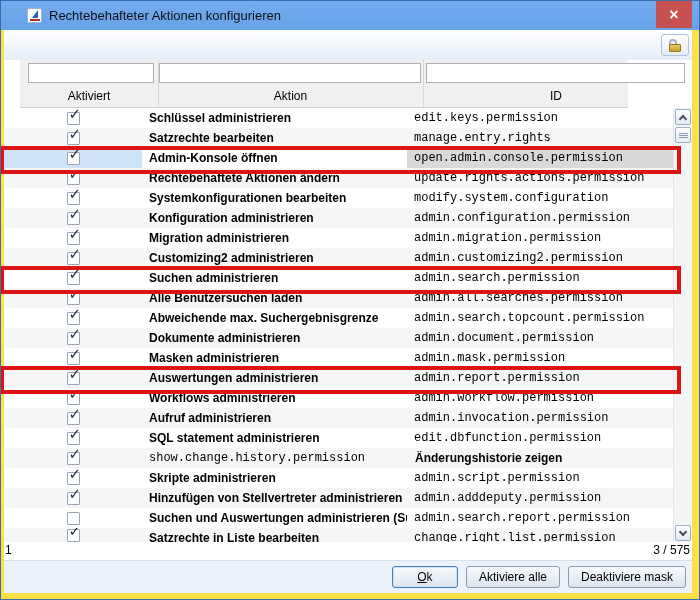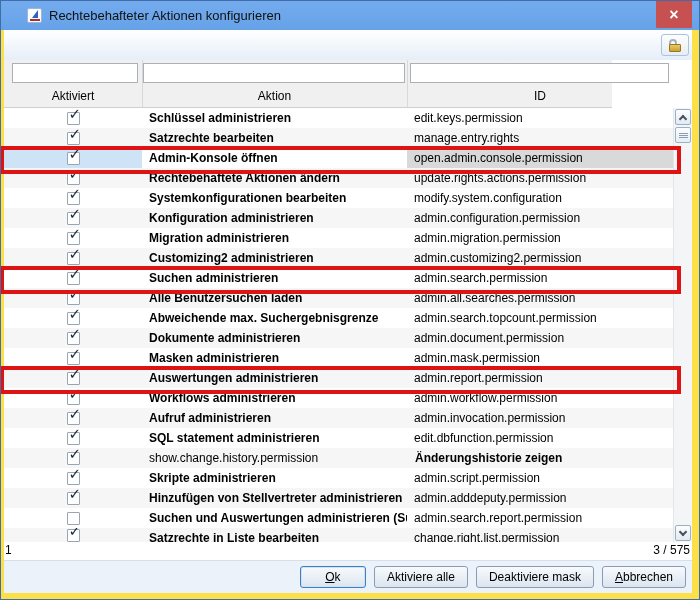--- a/index.html
+++ b/index.html
@@ -19,38 +19,38 @@
   
   .content{position:absolute;left:3px;top:29px;width:688px;height:563px;background:#fff;}
 
   
   .tb{position:absolute;left:0;top:0;width:688px;height:30px;background:linear-gradient(#ffffff,#e6eef8);}
   .lock-btn{position:absolute;right:3px;top:4px;width:28px;height:22px;border:1px solid #a9c4e2;border-radius:3px;background:linear-gradient(#fdfdfe,#e7edf4);display:flex;flex-direction:column;align-items:center;justify-content:center;}
   .shackle{width:8px;height:6px;border:2px solid #a9b2bc;border-bottom:none;border-radius:4px 4px 0 0;}
   .lock-body{width:12px;height:8px;background:linear-gradient(#ecc761,#c9a237);border:1px solid #97781f;border-radius:1px;margin-top:-1px;}
 
   
-  .header{position:absolute;left:0;top:30px;width:608px;height:48px;background:#f0f0f0;border-bottom:1px solid #cfcfcf;}
+  .header{position:absolute;left:16px;top:30px;width:608px;height:48px;background:#f0f0f0;border-bottom:1px solid #cfcfcf;}
   .vsep{position:absolute;top:0;width:1px;height:47px;background:#d8d8d8;}
   .s1{left:138px}.s2{left:403px}
   .filter{position:absolute;top:3px;height:20px;border:1px solid #abb0b6;background:#fff;font-size:12px;padding:0 4px;outline:none;}
   .f1{left:8px;width:126px}.f2{left:139px;width:262px}.f3{left:406px;width:259px}
   .col-label{position:absolute;top:26px;height:20px;line-height:20px;font-size:12px;color:#000;text-align:center;}
   .l1{left:0;width:138px}.l2{left:138px;width:265px}.l3{left:403px;width:266px}
 
   
   .table-body{position:absolute;left:0;top:78px;width:669px;height:434px;}
   .row{position:relative;width:669px;height:20px;display:flex;font-size:12px;line-height:20px;color:#000;}
   .row.odd{background:#ffffff;}
   .row.even{background:#f6f6f6;}
   .row:last-child{height:14px;overflow:hidden;}
   .cell{height:100%;}
   .c1{width:138px;display:flex;align-items:center;justify-content:center;}
   .c2{width:265px;padding-left:7px;white-space:nowrap;overflow:hidden;font-weight:bold;}
-  .c3{flex:1;padding-left:7px;white-space:nowrap;overflow:hidden;}
+  .c3{flex:1;padding-left:7px;white-space:nowrap;overflow:hidden;font-family:Liberation Mono, monospace;}
   .row.selected .c1{background:#cfe3f7;}
   .row.selected .c2{background:#ffffff;}
   .row.selected .c3{background:#d9d9d9;}
   .row.annotated::after{content:'';position:absolute;left:-4px;right:-8px;top:-2px;bottom:-6px;border:4px solid var(--annot);z-index:6;pointer-events:none;}
   .checkbox{position:relative;width:13px;height:13px;border:1px solid #97a5b4;background:#fff;border-radius:1px;}
   .checkmark{position:absolute;left:1px;top:-6px;font-family:"DejaVu Sans",sans-serif;font-size:15px;font-weight:bold;color:#1b2838;line-height:15px;}
 
   
   .scrollbar{position:absolute;left:669px;top:78px;width:19px;height:434px;background:#f3f5f7;border-left:1px solid #e3e6ea;}
   .sb-btn{position:absolute;left:1px;width:16px;height:16px;border:1px solid #9ab0c6;border-radius:2px;background:linear-gradient(#fcfdfe,#e3eaf2);display:flex;align-items:center;justify-content:center;}
@@ -323,17 +323,16 @@
 
     <div class="statusbar">
       <span class="status-left">1</span>
       <span class="status-right">3 / 575</span>
     </div>
 
     <div class="footer">
         <button class="btn default"><u>O</u>k</button>
         <button class="btn">Aktiviere alle</button>
         <button class="btn">Deaktiviere mask</button>
-        <button class="btn"><u>A</u>bbrechen</button>
       </div>
 
   </div>
 </div>
 
 </body></html>

